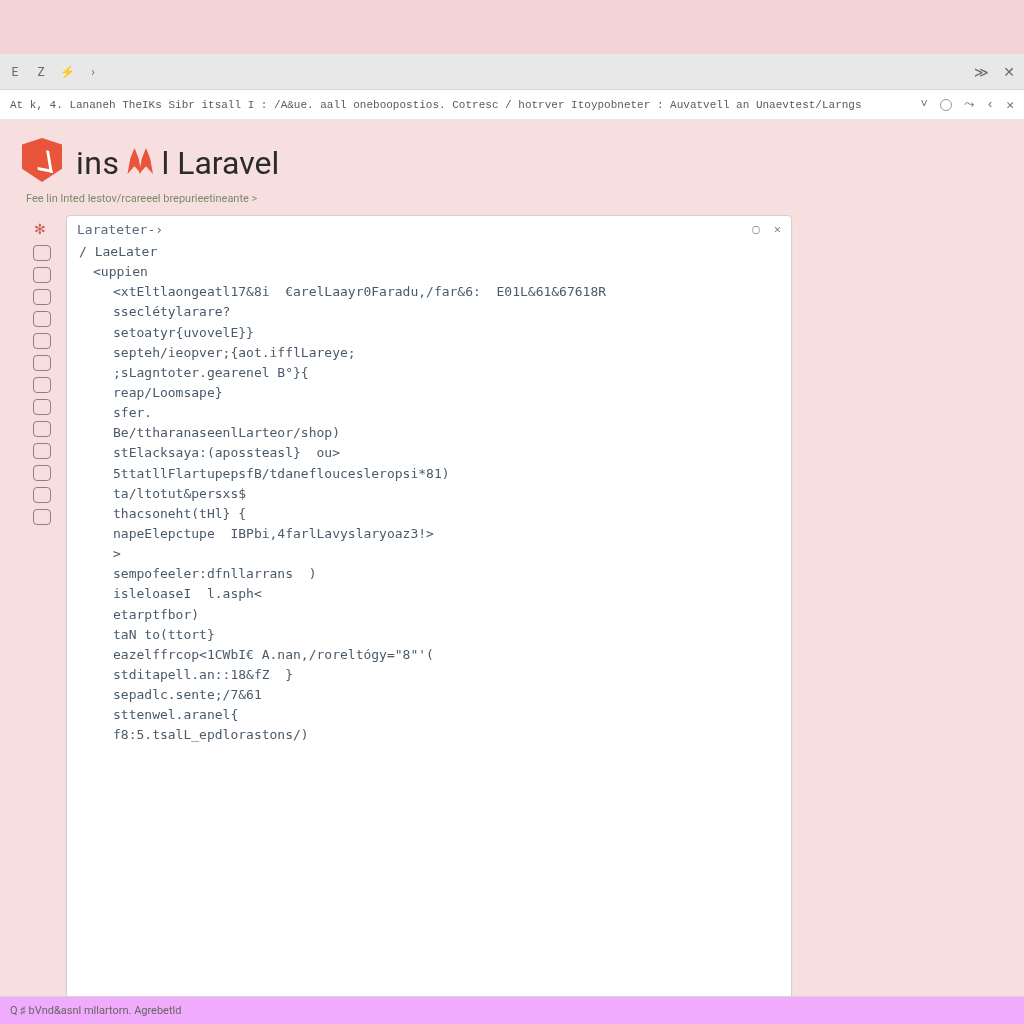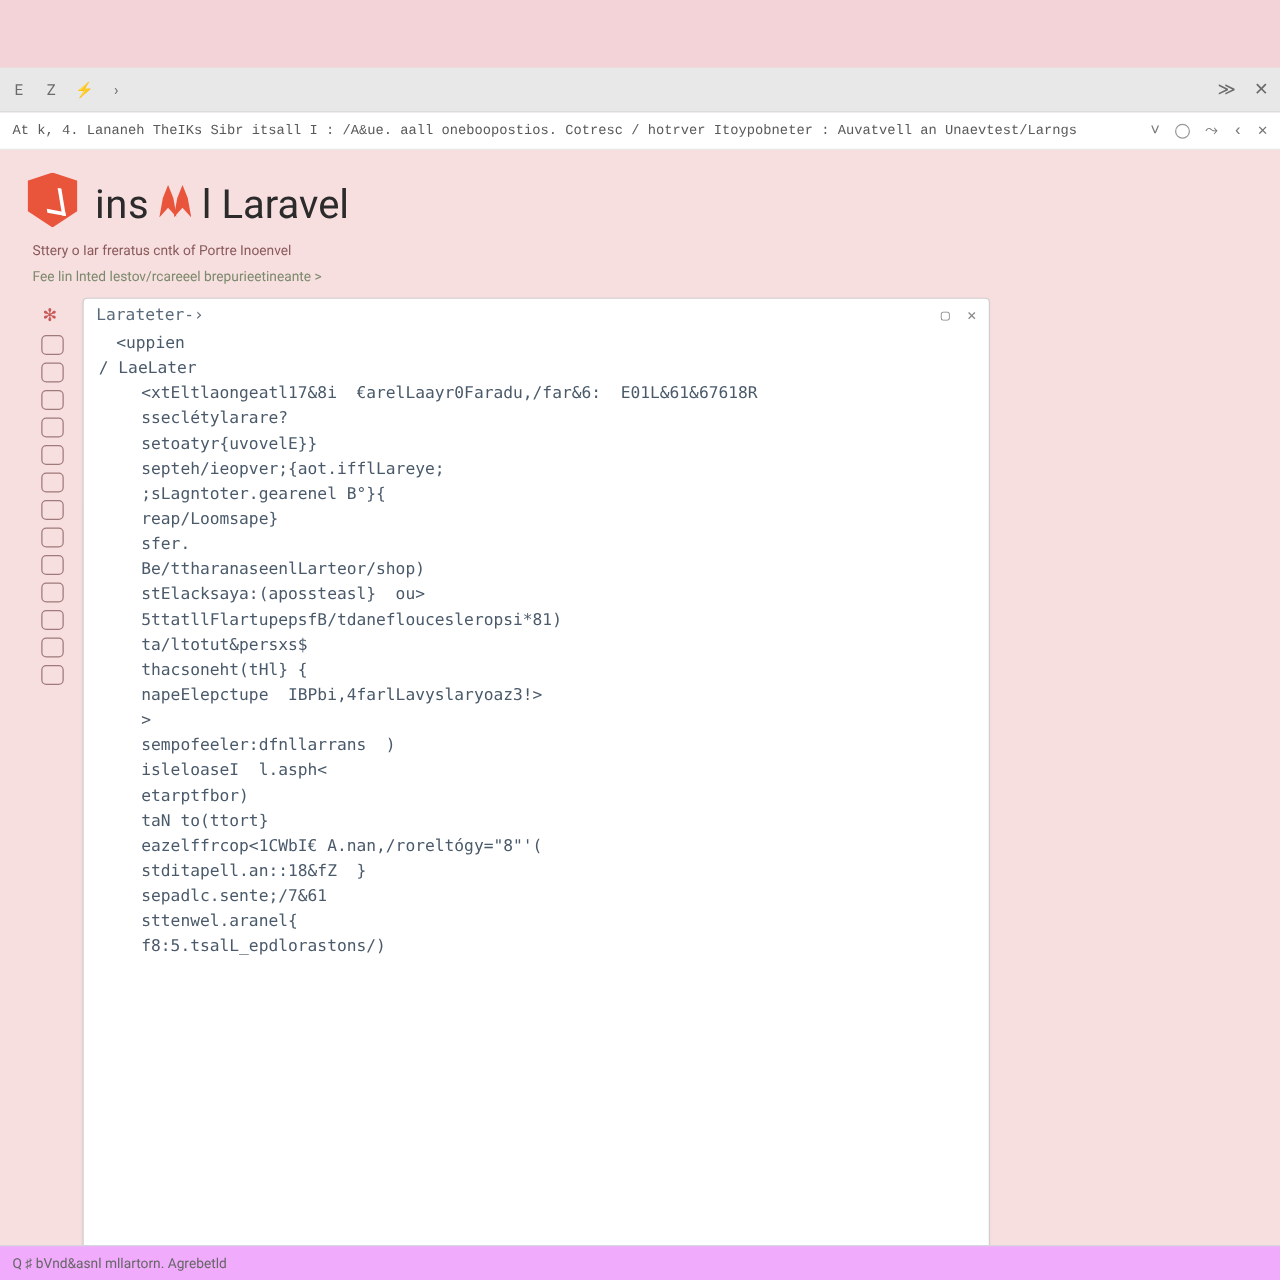--- a/index.html
+++ b/index.html
@@ -125,21 +125,20 @@
 
   <div class="page-header">
     <div class="shield"></div>
     <div class="title-row">
       <span class="t1">ins</span>
       <span class="flame"></span>
       <span class="t2">l Laravel</span>
     </div>
   </div>
 
-  <div class="intro-text">Sttery o Iar freratus cntk of Portre Inoenvel</div>
   <div class="breadcrumb">Fee lin lnted lestov/rcareeel brepurieetineante  &gt;</div>
 
   <div class="workspace">
     <div class="rail" id="rail">
         <div class="ico star"></div>
         <div class="ico"></div>
         <div class="ico"></div>
         <div class="ico"></div>
         <div class="ico"></div>
         <div class="ico"></div>
@@ -155,22 +154,22 @@
 
     <div class="editor">
       <div class="editor-top">
         <span>Larateter-›</span>
         <span class="wctrl">
           <span>▢</span>
           <span>✕</span>
         </span>
       </div>
       <div class="editor-body" id="editor-body">
+          <div class="line">/ LaeLater</div>
           <div class="line ind1">&lt;uppien</div>
-          <div class="line">/ LaeLater</div>
           <div class="line ind2">&lt;xtEltlaongeatl17&amp;8i  €arelLaayr0Faradu,/far&amp;6:  E01L&amp;61&amp;67618R</div>
           <div class="line ind2">sseclétylarare?</div>
           <div class="line ind2">setoatyr{uvovelE}}</div>
           <div class="line ind2">septeh/ieopver;{aot.ifflLareye;</div>
           <div class="line ind2">;sLagntoter.gearenel B°}{</div>
           <div class="line ind2">reap/Loomsape}</div>
           <div class="line ind2">sfer.</div>
           <div class="line ind2">Be/ttharanaseenlLarteor/shop)</div>
           <div class="line ind2">stElacksaya:(apossteasl}  ou&gt;</div>
           <div class="line ind2">5ttatllFlartupepsfB/tdanefloucesleropsi*81)</div>

